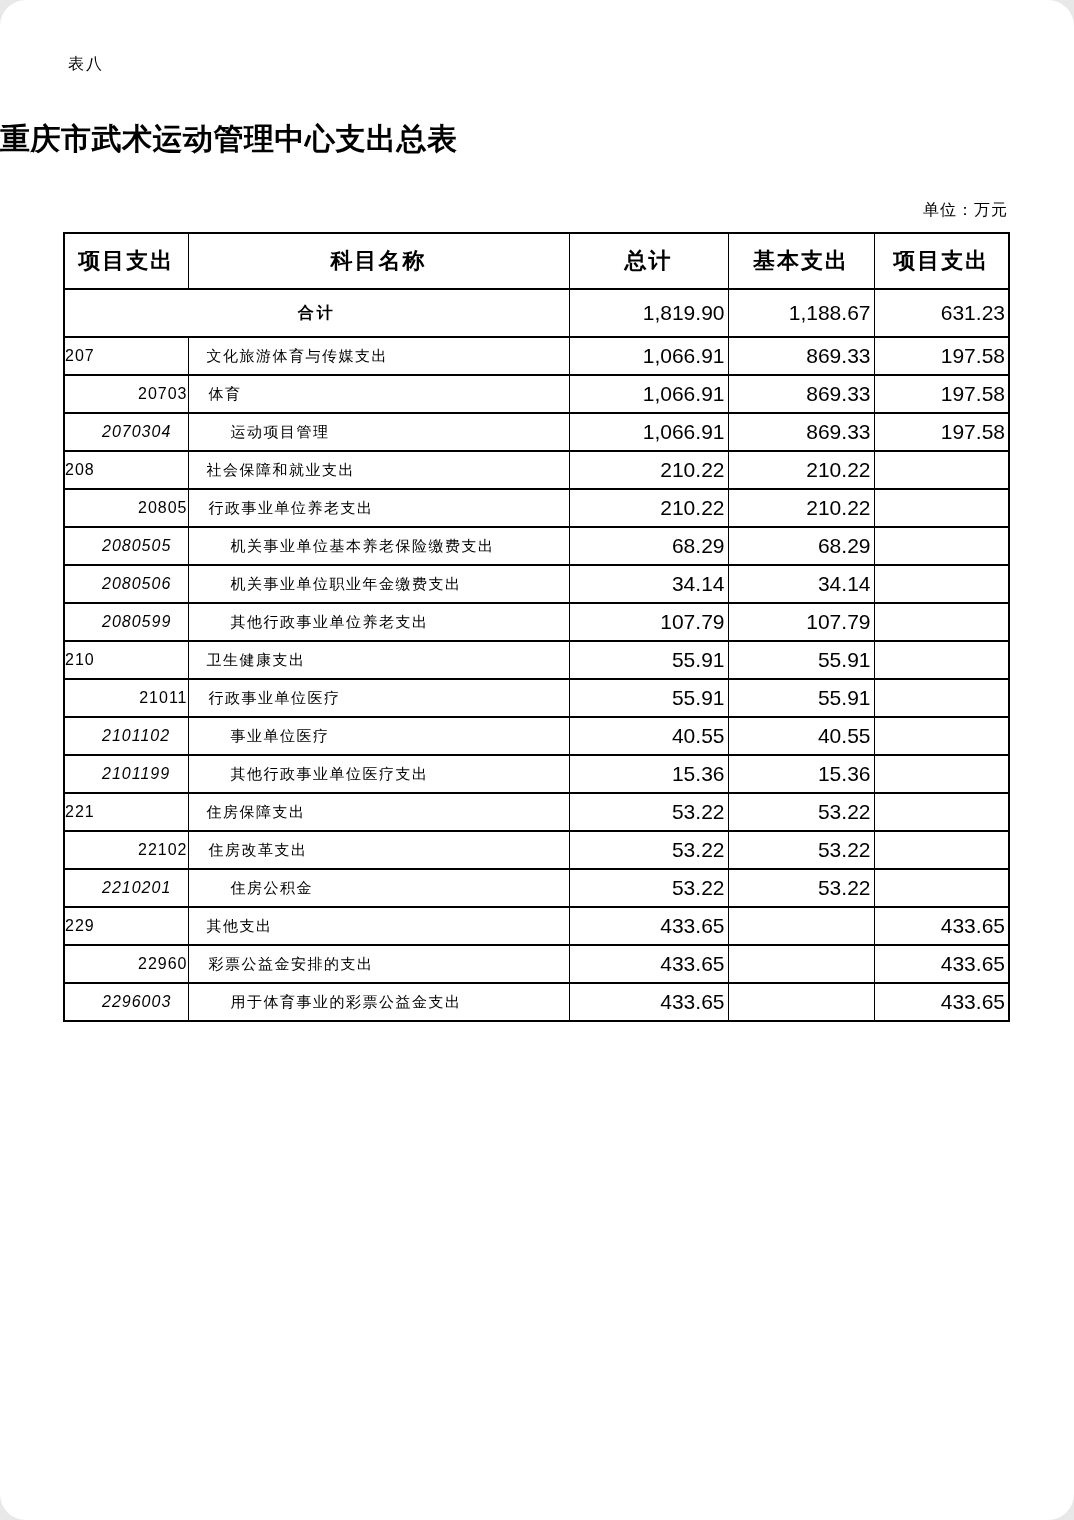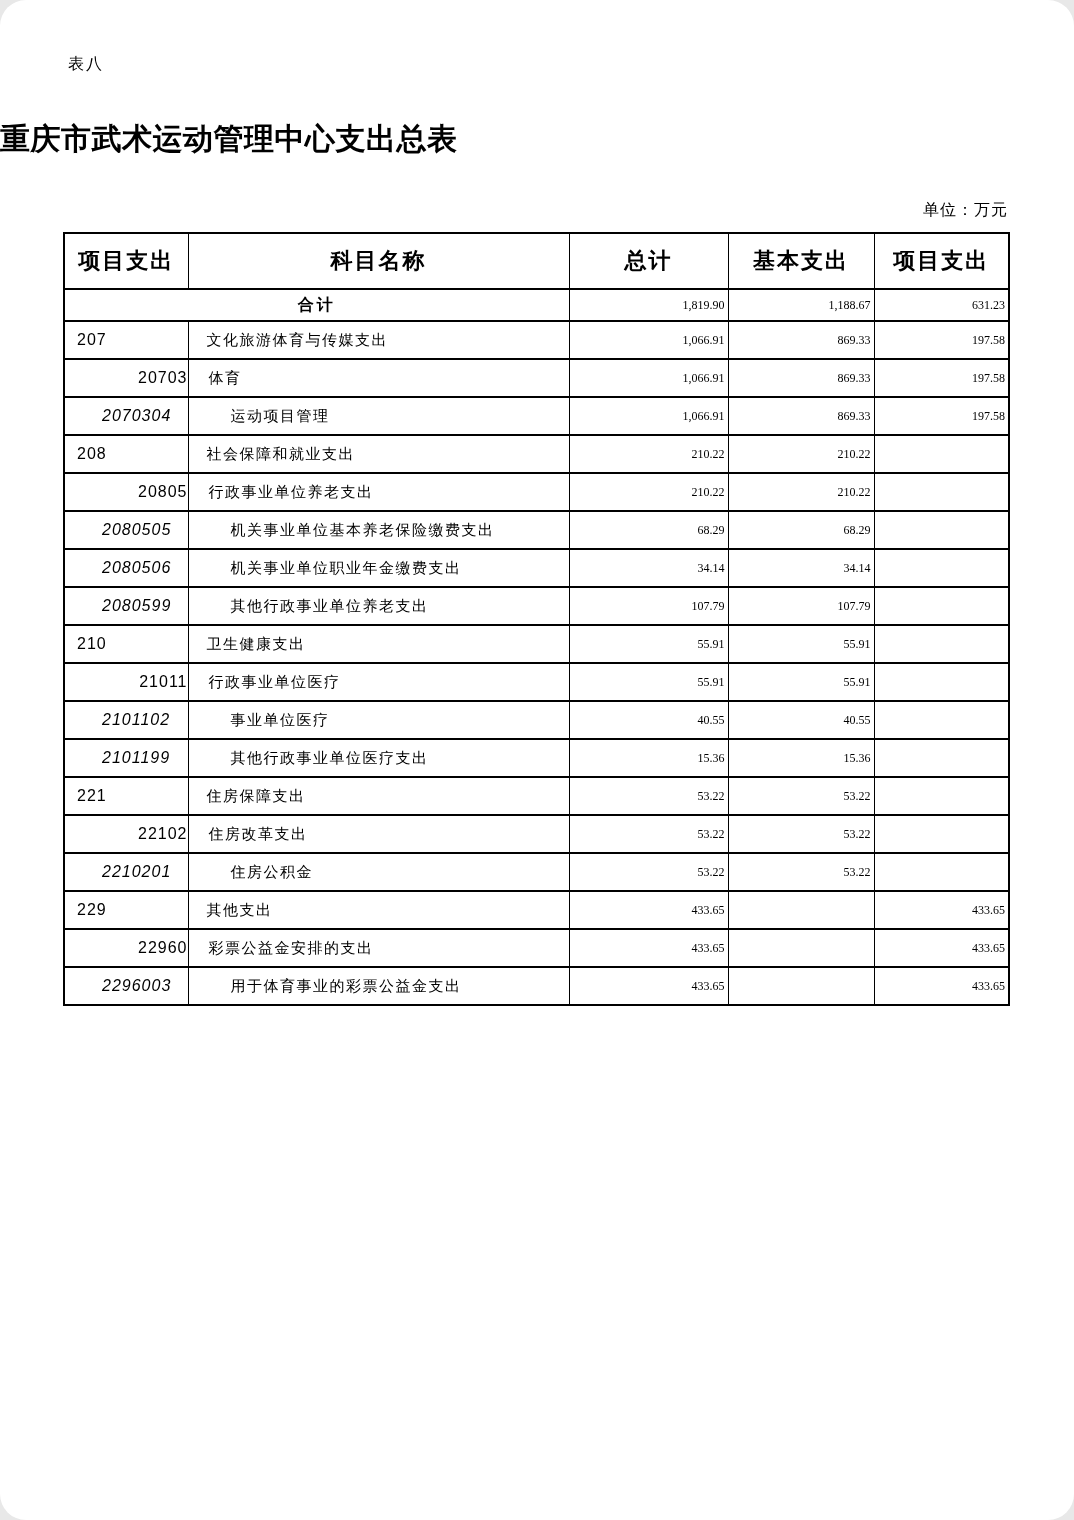--- a/index.html
+++ b/index.html
@@ -42,44 +42,44 @@
     vertical-align:middle;
     overflow:hidden;
     white-space:nowrap;
   }
   thead tr { height:56px; }
   thead th {
     font-size:22px; font-weight:bold; letter-spacing:2px;
     text-align:center;
     font-family:"Liberation Serif","DejaVu Serif",serif;
   }
-  tr.total-row { height:32px; }
+  tr.total-row { height:48px; }
   tr.data-row { height:38px; }
   .total-label {
     text-align:center; font-weight:bold;
     font-size:16px; letter-spacing:3px;
   }
   .code-cell {
     font-family:"Liberation Sans","DejaVu Sans",sans-serif;
     font-size:16px; letter-spacing:1px;
     text-align:left;
   }
-  .ind-c1 { padding-left:12px; }
+  .ind-c1 { padding-left:0; }
   .ind-c2 { padding-left:24px;text-align:right; }
   .ind-c3 { padding-left:37px;font-style:italic; }
   .name-cell {
     font-size:15px; letter-spacing:1.5px;
     text-align:left;
   }
   .ind-n1 { padding-left:18px; }
   .ind-n2 { padding-left:20px; }
   .ind-n3 { padding-left:42px; }
   .num-cell {
-    font-family:Liberation Serif, serif;
-    font-size:12px;
+    font-family:Liberation Sans, sans-serif;
+    font-size:21px;
     text-align:right; padding-right:3px;
   }
 </style>
 </head>
 <body>
 
 <div class="page">
 
   <div class="corner-note">表八</div>
 

